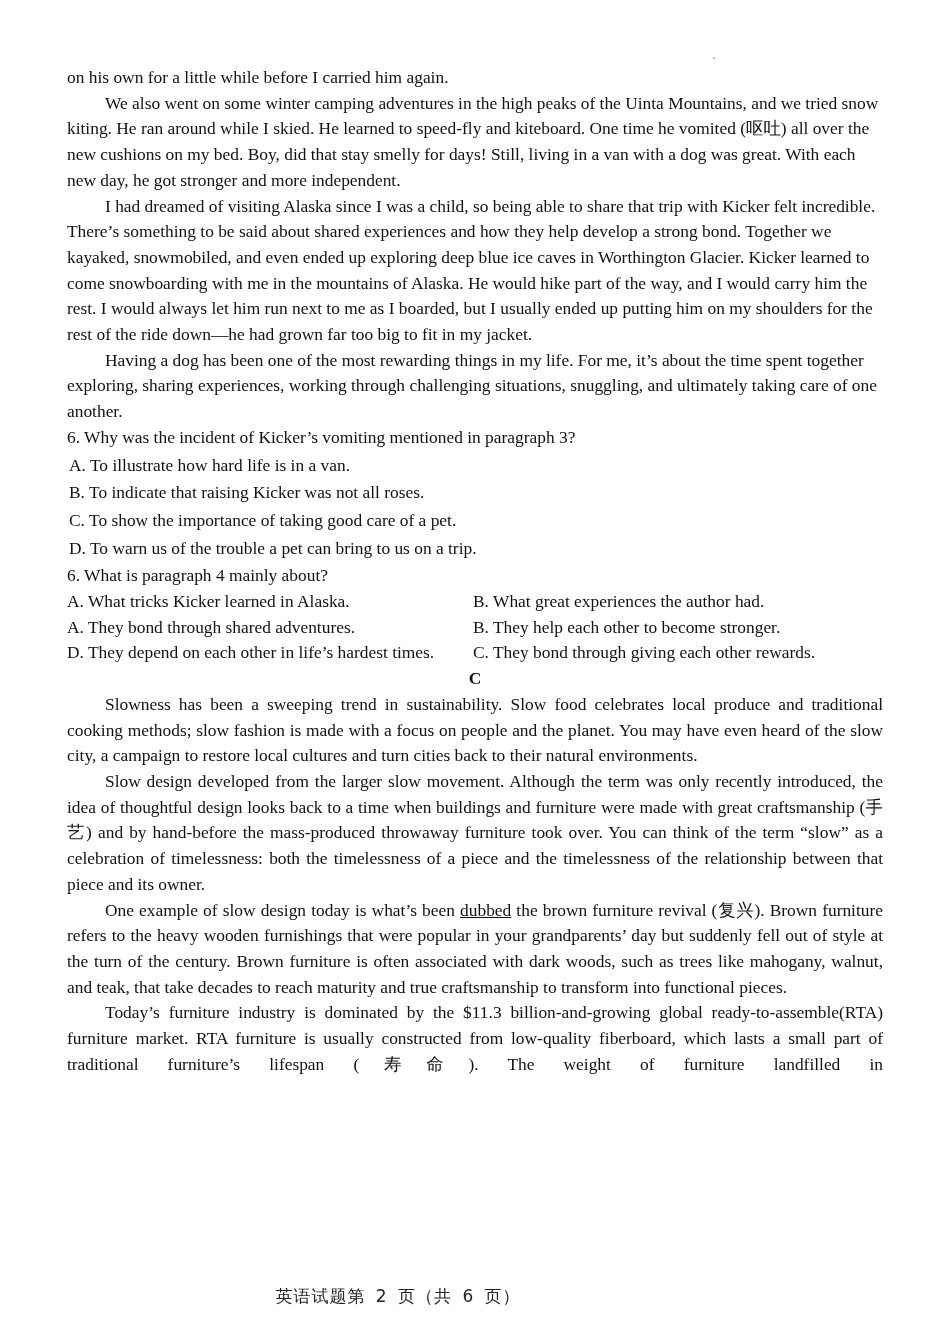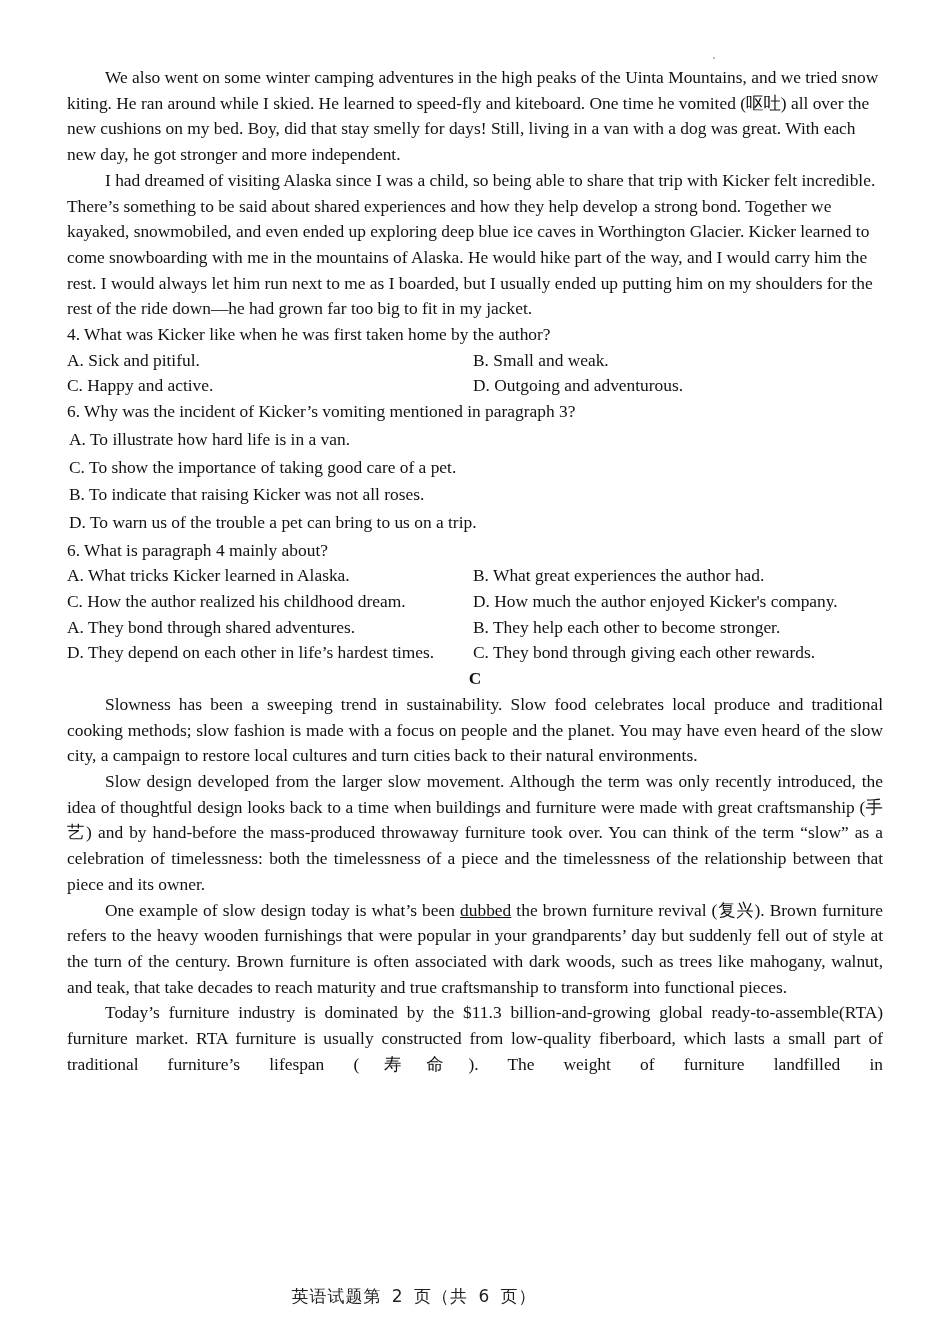--- a/index.html
+++ b/index.html
@@ -35,21 +35,21 @@
     .opt-full { margin: 2px; }
     .section-head {
       text-align: center;
       font-weight: bold;
       margin: 0;
     }
     .u { text-decoration: underline; }
     .footer {
       position: absolute;
       top: 1285px;
-      left: 16px;
+      left: 0;
       width: 796px;
       text-align: center;
       font-family: "DejaVu Sans", sans-serif;
       font-size: 17px;
       letter-spacing: 1px;
       color: #222;
       word-spacing: 4px;
     }
     .speck {
       position: absolute;
@@ -60,52 +60,39 @@
       background: #bbbbbb;
     }
   </style>
 </head>
 <body>
 
 <div class="speck"></div>
 
 <div class="page">
 
+  <p class="para cont">on his own for a little while before I carried him again.</p>
   <p class="para">We also went on some winter camping adventures in the high peaks of the Uinta Mountains, and we tried snow kiting. He ran around while I skied. He learned to speed-fly and kiteboard. One time he vomited (呕吐) all over the new cushions on my bed. Boy, did that stay smelly for days! Still, living in a van with a dog was great. With each new day, he got stronger and more independent.</p>
   <p class="para">I had dreamed of visiting Alaska since I was a child, so being able to share that trip with Kicker felt incredible. There’s something to be said about shared experiences and how they help develop a strong bond. Together we kayaked, snowmobiled, and even ended up exploring deep blue ice caves in Worthington Glacier. Kicker learned to come snowboarding with me in the mountains of Alaska. He would hike part of the way, and I would carry him the rest. I would always let him run next to me as I boarded, but I usually ended up putting him on my shoulders for the rest of the ride down—he had grown far too big to fit in my jacket.</p>
+  <p class="para">Having a dog has been one of the most rewarding things in my life. For me, it’s about the time spent together exploring, sharing experiences, working through challenging situations, snuggling, and ultimately taking care of one another.</p>
 
-  <div>
-    <p class="q-stem">4. What was Kicker like when he was first taken home by the author?</p>
-    <div class="opt-row">
-      <span class="opt-half">A. Sick and pitiful.</span>
-      <span class="opt-half">B. Small and weak.</span>
-    </div>
-    <div class="opt-row">
-      <span class="opt-half">C. Happy and active.</span>
-      <span class="opt-half">D. Outgoing and adventurous.</span>
-    </div>
-  </div>
 
   <div>
     <p class="q-stem">6. Why was the incident of Kicker’s vomiting mentioned in paragraph 3?</p>
     <p class="opt-full">A. To illustrate how hard life is in a van.</p>
+    <p class="opt-full">B. To indicate that raising Kicker was not all roses.</p>
     <p class="opt-full">C. To show the importance of taking good care of a pet.</p>
-    <p class="opt-full">B. To indicate that raising Kicker was not all roses.</p>
     <p class="opt-full">D. To warn us of the trouble a pet can bring to us on a trip.</p>
   </div>
 
   <div>
     <p class="q-stem">6. What is paragraph 4 mainly about?</p>
     <div class="opt-row">
       <span class="opt-half">A. What tricks Kicker learned in Alaska.</span>
       <span class="opt-half">B. What great experiences the author had.</span>
-    </div>
-    <div class="opt-row">
-      <span class="opt-half">C. How the author realized his childhood dream.</span>
-      <span class="opt-half">D. How much the author enjoyed Kicker's company.</span>
     </div>
   </div>
 
   <div>
     <div class="opt-row">
       <span class="opt-half">A. They bond through shared adventures.</span>
       <span class="opt-half">B. They help each other to become stronger.</span>
     </div>
     <div class="opt-row">
       <span class="opt-half">D. They depend on each other in life’s hardest times.</span>

